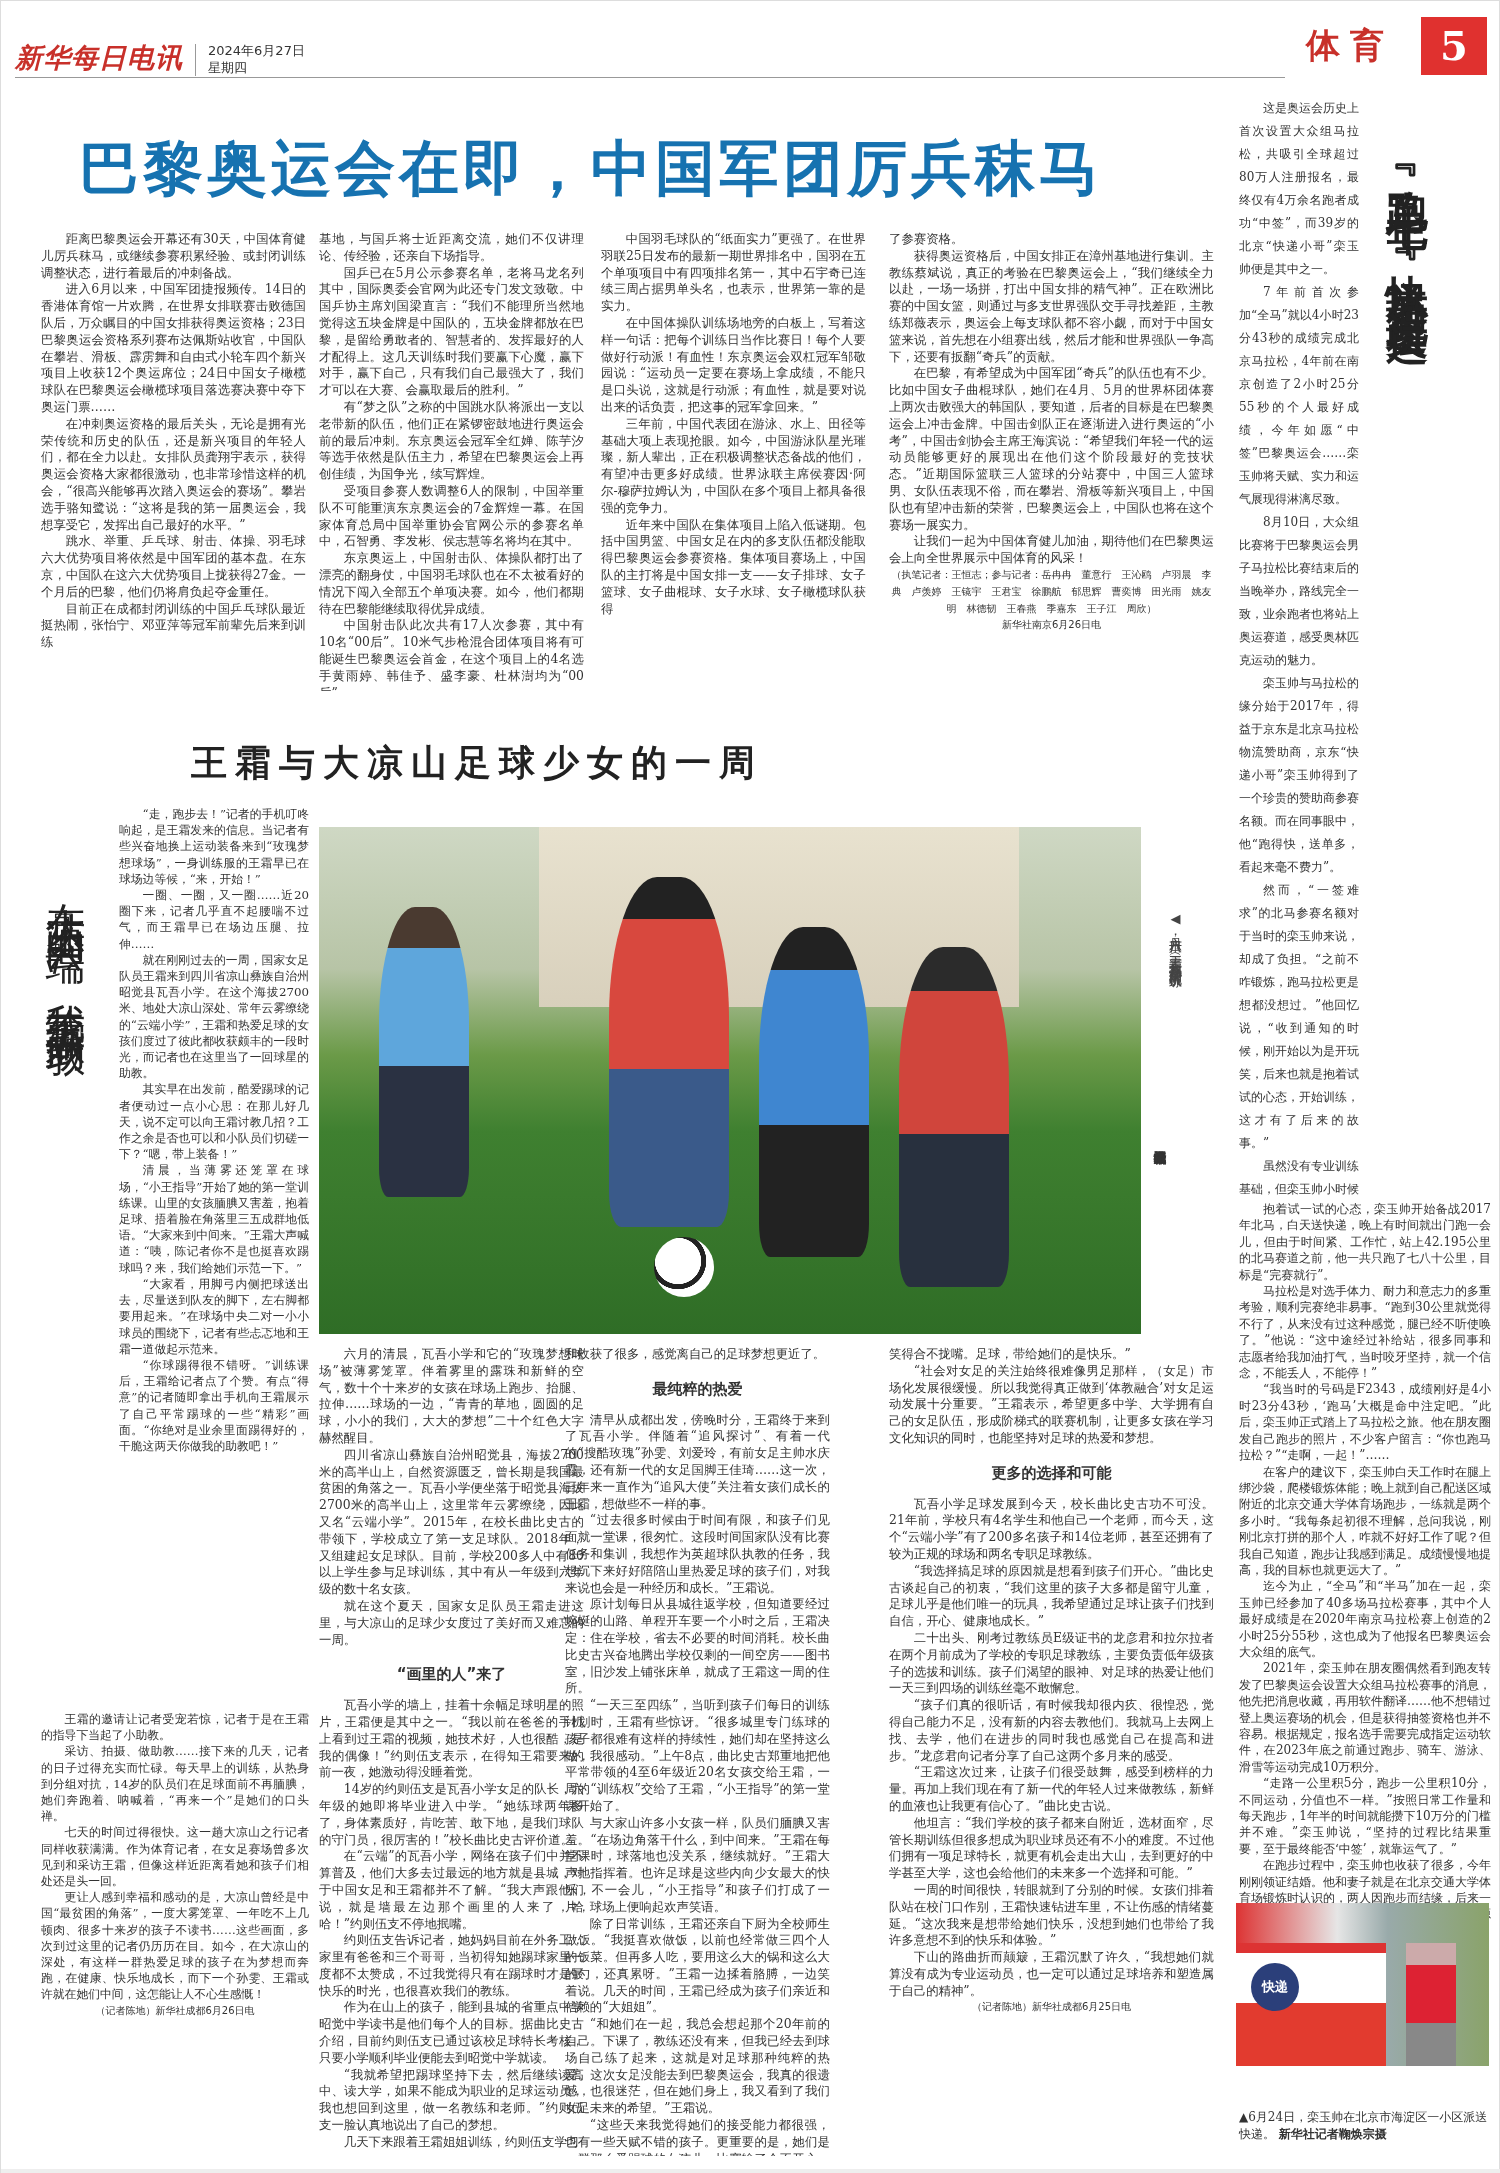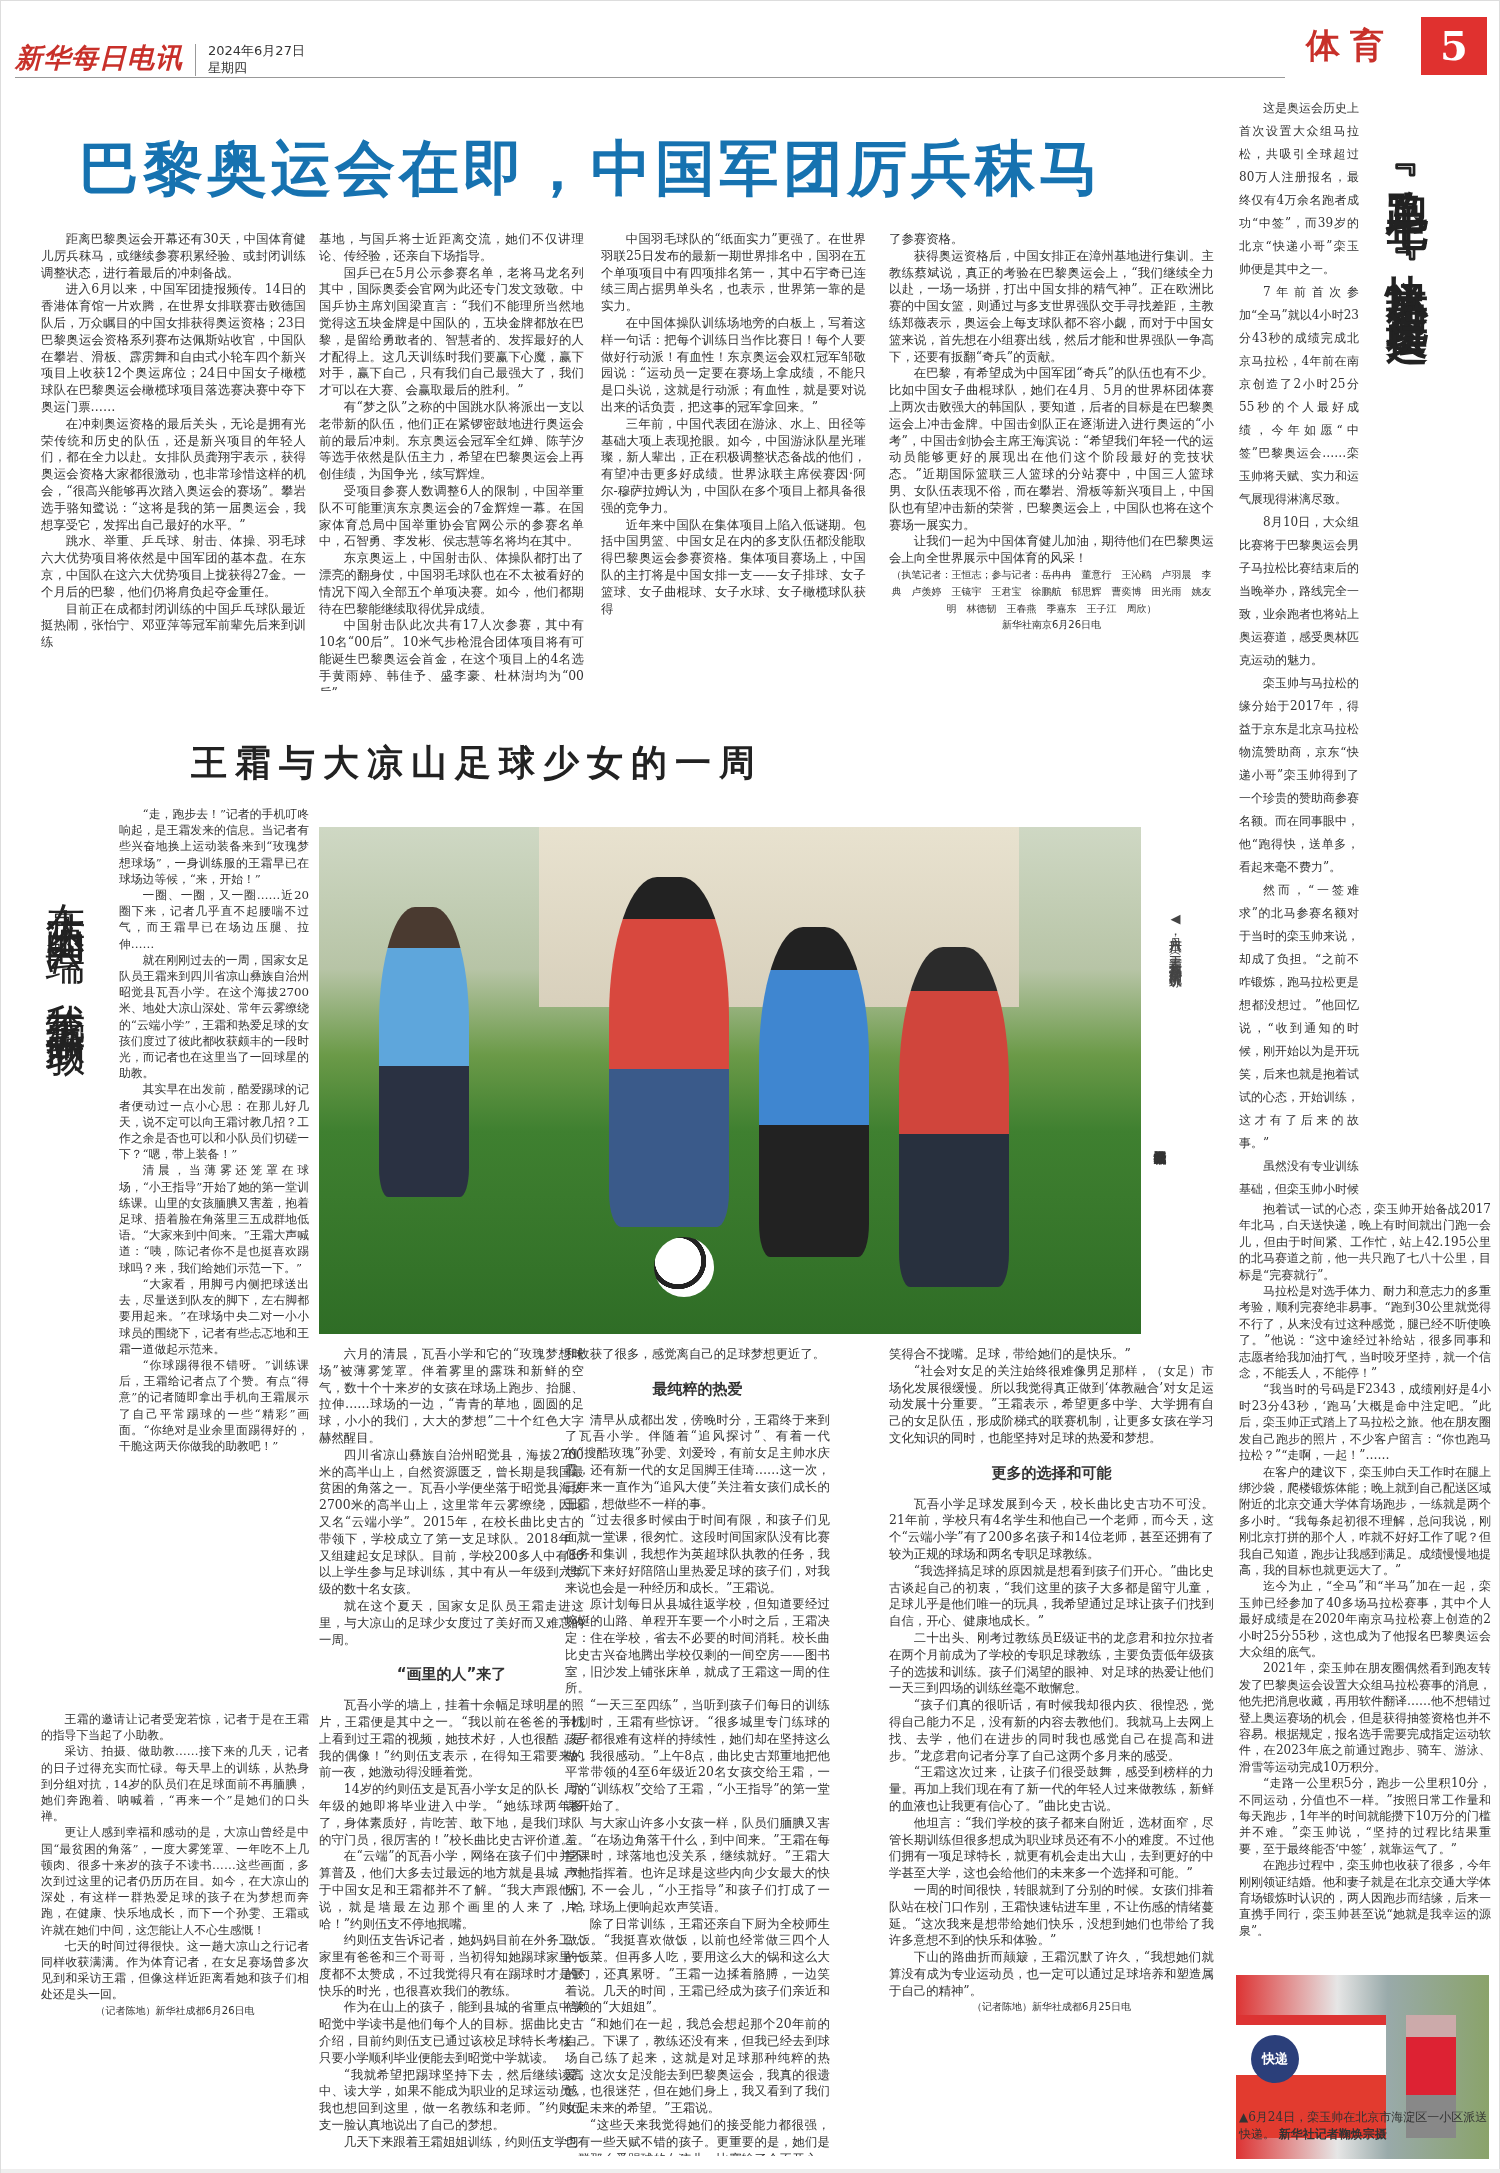--- a/index.html
+++ b/index.html
@@ -20,21 +20,21 @@
 .vtitle{position:absolute;writing-mode:vertical-rl;font-weight:normal;color:#222;letter-spacing:6px}
 .vtitle1{left:38px;top:870px;font-size:40px;height:900px}
 .vtitle2{left:1378px;top:150px;font-size:42px;font-weight:bold;height:680px}
 .photo{position:absolute;left:318px;top:826px;width:822px;height:507px;background:linear-gradient(180deg,#cfd8c4 0%,#b7c4a6 28%,#6b9a48 45%,#3f8030 60%,#2f6d26 100%);overflow:hidden}
 .photo .bldg{position:absolute;left:220px;top:0;width:480px;height:180px;background:linear-gradient(180deg,#e8e2cf,#d8d0bc)}
 .photo .fig{position:absolute;border-radius:40% 40% 10% 10%}
 .photo .ball{position:absolute;left:335px;top:410px;width:60px;height:60px;border-radius:50%;background:radial-gradient(circle at 40% 40%,#fff 0 45%,#222 46% 55%,#fff 56%)}
 .vcaption{position:absolute;left:1165px;top:910px;writing-mode:vertical-rl;font-size:13px;color:#444;height:330px;letter-spacing:1px}
 .vcredit{position:absolute;left:1150px;top:1140px;writing-mode:vertical-rl;font-family:"DejaVu Sans",sans-serif;font-weight:bold;font-size:12.5px;color:#333}
 .subhead{font-family:"DejaVu Sans",sans-serif;font-weight:bold;font-size:15px;text-align:center;text-indent:0 !important;margin:18px 0 14px}
-.photo2{position:absolute;left:1235px;top:1974px;width:253px;height:184px;background:linear-gradient(90deg,#d33 0%,#e6e6e6 40%,#9aa 60%,#8aa36a 100%);overflow:hidden}
+.photo2{position:absolute;left:1235px;top:1902px;width:253px;height:163px;background:linear-gradient(90deg,#d33 0%,#e6e6e6 40%,#9aa 60%,#8aa36a 100%);overflow:hidden}
 .photo2 .truck{position:absolute;left:0;top:40px;width:150px;height:123px;background:#fff;border-top:10px solid #d33}
 .photo2 .truckred{position:absolute;left:0;top:100px;width:150px;height:63px;background:#e23b2f}
 .photo2 .badge{position:absolute;left:15px;top:60px;width:48px;height:48px;border-radius:50%;background:#2b3f7a;color:#fff;font-size:13px;text-align:center;line-height:48px;font-family:"DejaVu Sans",sans-serif;font-weight:bold}
 .photo2 .man{position:absolute;left:170px;top:40px;width:50px;height:123px;background:linear-gradient(180deg,#caa 0 18%,#d23 18% 65%,#888 65%)}
 .cap2{position:absolute;left:1238px;top:2108px;width:250px;font-size:12px;line-height:17px;color:#333}
 .cap2 b{font-family:"DejaVu Sans",sans-serif}
 .bottom-rule{position:absolute;left:0;top:2168px;width:1500px;height:5px;background:#eee}
 </style>
 </head>
 <body>
@@ -93,22 +93,22 @@
     <p>一圈、一圈，又一圈……近20圈下来，记者几乎直不起腰喘不过气，而王霜早已在场边压腿、拉伸……</p>
     <p>就在刚刚过去的一周，国家女足队员王霜来到四川省凉山彝族自治州昭觉县瓦吾小学。在这个海拔2700米、地处大凉山深处、常年云雾缭绕的“云端小学”，王霜和热爱足球的女孩们度过了彼此都收获颇丰的一段时光，而记者也在这里当了一回球星的助教。</p>
     <p>其实早在出发前，酷爱踢球的记者便动过一点小心思：在那儿好几天，说不定可以向王霜讨教几招？工作之余是否也可以和小队员们切磋一下？“嗯，带上装备！”</p>
     <p>清晨，当薄雾还笼罩在球场，“小王指导”开始了她的第一堂训练课。山里的女孩腼腆又害羞，抱着足球、捂着脸在角落里三五成群地低语。“大家来到中间来。”王霜大声喊道：“咦，陈记者你不是也挺喜欢踢球吗？来，我们给她们示范一下。”</p>
     <p>“大家看，用脚弓内侧把球送出去，尽量送到队友的脚下，左右脚都要用起来。”在球场中央二对一小小球员的围绕下，记者有些忐忑地和王霜一道做起示范来。</p>
     <p>“你球踢得很不错呀。”训练课后，王霜给记者点了个赞。有点“得意”的记者随即拿出手机向王霜展示了自己平常踢球的一些“精彩”画面。“你绝对是业余里面踢得好的，干脆这两天你做我的助教吧！”</p>
   </div>
   <div class="col" style="left:40px;top:1710px;width:268px;height:445px;font-size:11.8px;line-height:16.2px">
     <p>王霜的邀请让记者受宠若惊，记者于是在王霜的指导下当起了小助教。</p>
     <p>采访、拍摄、做助教……接下来的几天，记者的日子过得充实而忙碌。每天早上的训练，从热身到分组对抗，14岁的队员们在足球面前不再腼腆，她们奔跑着、呐喊着，“再来一个”是她们的口头禅。</p>
+    <p>七天的时间过得很快。这一趟大凉山之行记者同样收获满满。作为体育记者，在女足赛场曾多次见到和采访王霜，但像这样近距离看她和孩子们相处还是头一回。</p>
     <p>更让人感到幸福和感动的是，大凉山曾经是中国“最贫困的角落”，一度大雾笼罩、一年吃不上几顿肉、很多十来岁的孩子不读书……这些画面，多次到过这里的记者仍历历在目。如今，在大凉山的深处，有这样一群热爱足球的孩子在为梦想而奔跑，在健康、快乐地成长，而下一个孙雯、王霜或许就在她们中间，这怎能让人不心生感慨！</p>
-    <p>七天的时间过得很快。这一趟大凉山之行记者同样收获满满。作为体育记者，在女足赛场曾多次见到和采访王霜，但像这样近距离看她和孩子们相处还是头一回。</p>
     <p class="credit">（记者陈地）新华社成都6月26日电</p>
   </div>
 
   <div class="photo">
     <div class="bldg"></div>
     <div class="fig" style="left:60px;top:80px;width:90px;height:290px;background:linear-gradient(180deg,#4a3a30 0 14%,#5ea6dc 14% 55%,#2a3142 55%)"></div>
     <div class="fig" style="left:290px;top:50px;width:120px;height:350px;background:linear-gradient(180deg,#222 0 12%,#d8483e 12% 55%,#3a5a8a 55%)"></div>
     <div class="fig" style="left:440px;top:100px;width:110px;height:330px;background:linear-gradient(180deg,#222 0 13%,#3f86d0 13% 60%,#222 60%)"></div>
     <div class="fig" style="left:580px;top:120px;width:110px;height:340px;background:linear-gradient(180deg,#2b2b2b 0 13%,#d0453c 13% 55%,#28303e 55%)"></div>
     <div class="ball"></div>

